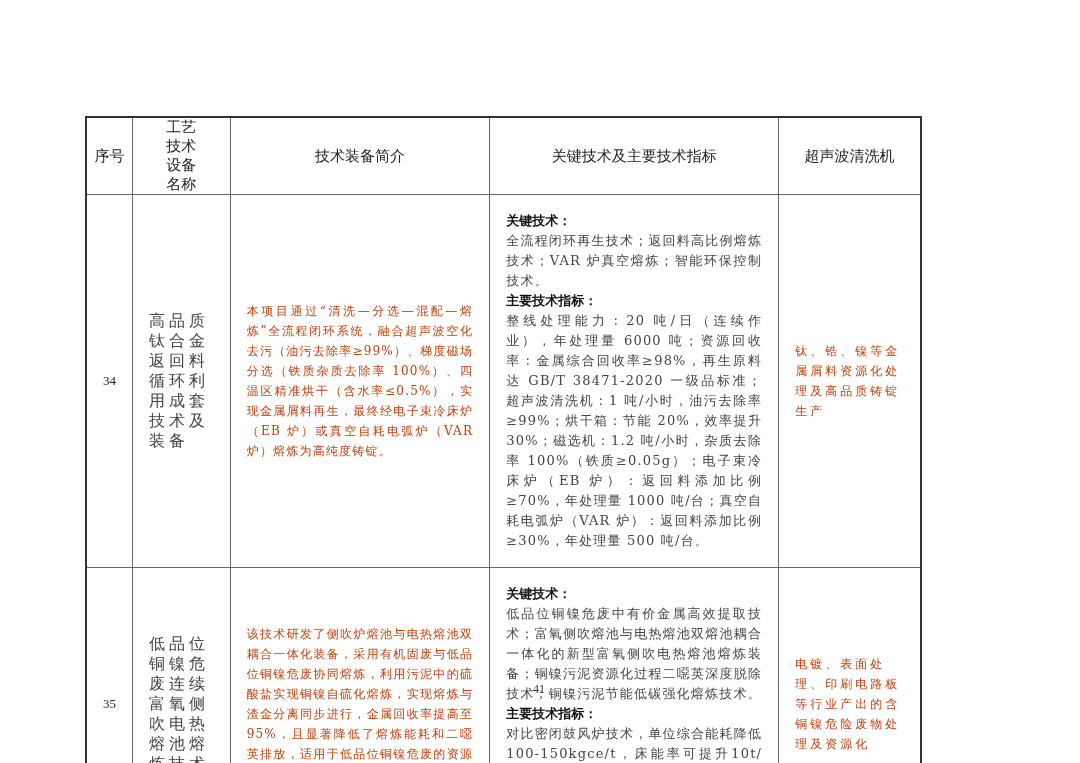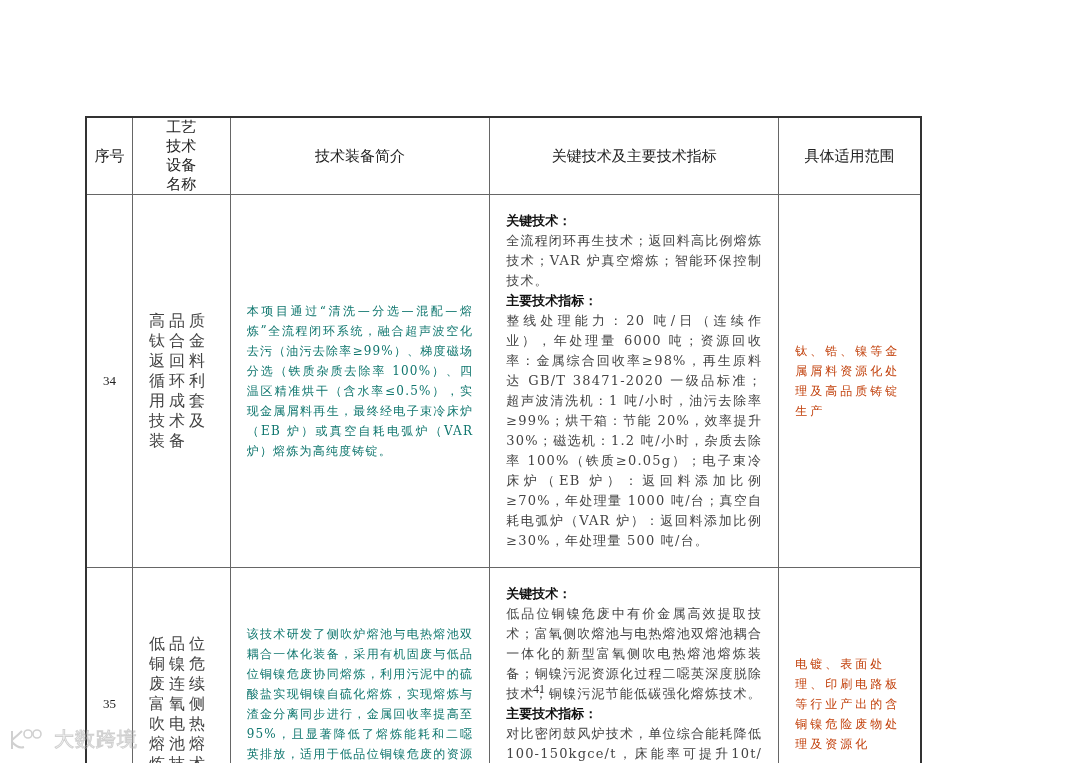--- a/index.html
+++ b/index.html
@@ -5,21 +5,21 @@
   html, body { margin: 0; padding: 0; background: #ffffff; }
   body { width: 1080px; height: 763px; position: relative; overflow: hidden;
          font-family: "DejaVu Serif", "Liberation Serif", serif; color: #333; }
   .page { position: absolute; left: 0; top: 0; width: 922px; height: 763px; background: #fff; }
   table.tbl { position: absolute; left: 85px; top: 116px; border-collapse: collapse; table-layout: fixed; }
   table.tbl td, table.tbl th { border: 1px solid #666; padding: 16px; vertical-align: middle; }
   table.tbl { border: 2px solid #333; }
   th { font-family: "DejaVu Sans", "Liberation Sans", sans-serif; font-weight: normal; font-size: 15px; color: #222; text-align: center; line-height: 19px; height: 40px; }
   td.num { text-align: center; font-family: "Liberation Serif", serif; font-size: 13px; color: #222; }
   td.name { padding: 0 6px 0 10px; font-size: 16px; line-height: 20px; letter-spacing: 4px; color: #444; }
-  td.intro { padding: 0 6px 0 8px; font-size: 12px; line-height: 20px; letter-spacing: 1.2px; color: #0f766e; text-align: justify; }
+  td.intro { padding: 0 6px 0 8px; font-size: 12px; line-height: 20px; letter-spacing: 1.2px; color: #c2410c; text-align: justify; }
   td.key { padding: 2px 6px 2px 8px; font-size: 13px; line-height: 20px; letter-spacing: 1.2px; color: #444; text-align: justify; vertical-align: top; }
   td.scope { padding: 0 6px 0 8px; font-size: 12px; line-height: 20px; letter-spacing: 3px; color: #c2410c; }
   .bold { font-weight: bold; font-family: "DejaVu Sans", "Liberation Sans", sans-serif; color: #111; letter-spacing: 0; }
   .sectxt { display: block; }
   .pagenum { position: absolute; left: 533px; top: 682px; font-family: "Liberation Serif", serif; font-size: 12px; color: #333; }
   .watermark { position: absolute; left: 8px; top: 726px; display: flex; align-items: center; gap: 6px; opacity: 0.55; }
   .wm-logo { position: relative; width: 40px; height: 26px; }
   .wm-text { font-family: "DejaVu Sans", sans-serif; font-size: 20px; color: #bbb; letter-spacing: 1px;
              -webkit-text-stroke: 1px #aaa; color: transparent; }
 </style>
@@ -35,21 +35,21 @@
       <col style="width:292px">
       <col style="width:324px">
       <col style="width:159px">
     </colgroup>
     <thead>
       <tr>
         <th style="padding:0 6px;">序号</th>
         <th style="padding:0 26px;margin-left:6px;">工艺技术设备名称</th>
         <th>技术装备简介</th>
         <th>关键技术及主要技术指标</th>
-        <th>具体适用范围</th>
+        <th>超声波清洗机</th>
       </tr>
     </thead>
     <tbody>
       <tr style="height:260px;">
         <td class="num">34</td>
         <td class="name">高品质钛合金返回料循环利用成套技术及装备</td>
         <td class="intro">本项目通过“清洗—分选—混配—熔炼”全流程闭环系统，融合超声波空化去污（油污去除率≥99%）、梯度磁场分选（铁质杂质去除率 100%）、四温区精准烘干（含水率≤0.5%），实现金属屑料再生，最终经电子束冷床炉（EB 炉）或真空自耗电弧炉（VAR 炉）熔炼为高纯度铸锭。</td>
         <td class="key">
           <span class="sectxt bold">关键技术：</span>
           <span class="sectxt">全流程闭环再生技术；返回料高比例熔炼技术；VAR 炉真空熔炼；智能环保控制技术。</span>
@@ -68,22 +68,14 @@
           <span class="sectxt bold">主要技术指标：</span>
           <span class="sectxt">对比密闭鼓风炉技术，单位综合能耗降低 100-150kgce/t，床能率可提升10t/（m²·d），熔炼温度可降低约100℃，烟气量降低降至30%以下，铜和镍回收率均提高5%。</span>
         </td>
         <td class="scope">电镀、表面处理、印刷电路板等行业产出的含铜镍危险废物处理及资源化</td>
       </tr>
     </tbody>
   </table>
 
   <div class="pagenum">41</div>
 
-  <div class="watermark">
-    <svg class="wm-logo" width="40" height="26" viewBox="0 0 40 26">
-      <path d="M4 4 L4 22 M4 13 Q10 8 14 4 M4 15 Q10 22 16 20" fill="none" stroke="#aaa" stroke-width="2"></path>
-      <circle cx="20" cy="7" r="4" fill="none" stroke="#aaa" stroke-width="1.6"></circle>
-      <circle cx="29" cy="7" r="4" fill="none" stroke="#aaa" stroke-width="1.6"></circle>
-    </svg>
-    <span class="wm-text">大数跨境</span>
-  </div>
 
 </div>
 
 </body></html>

